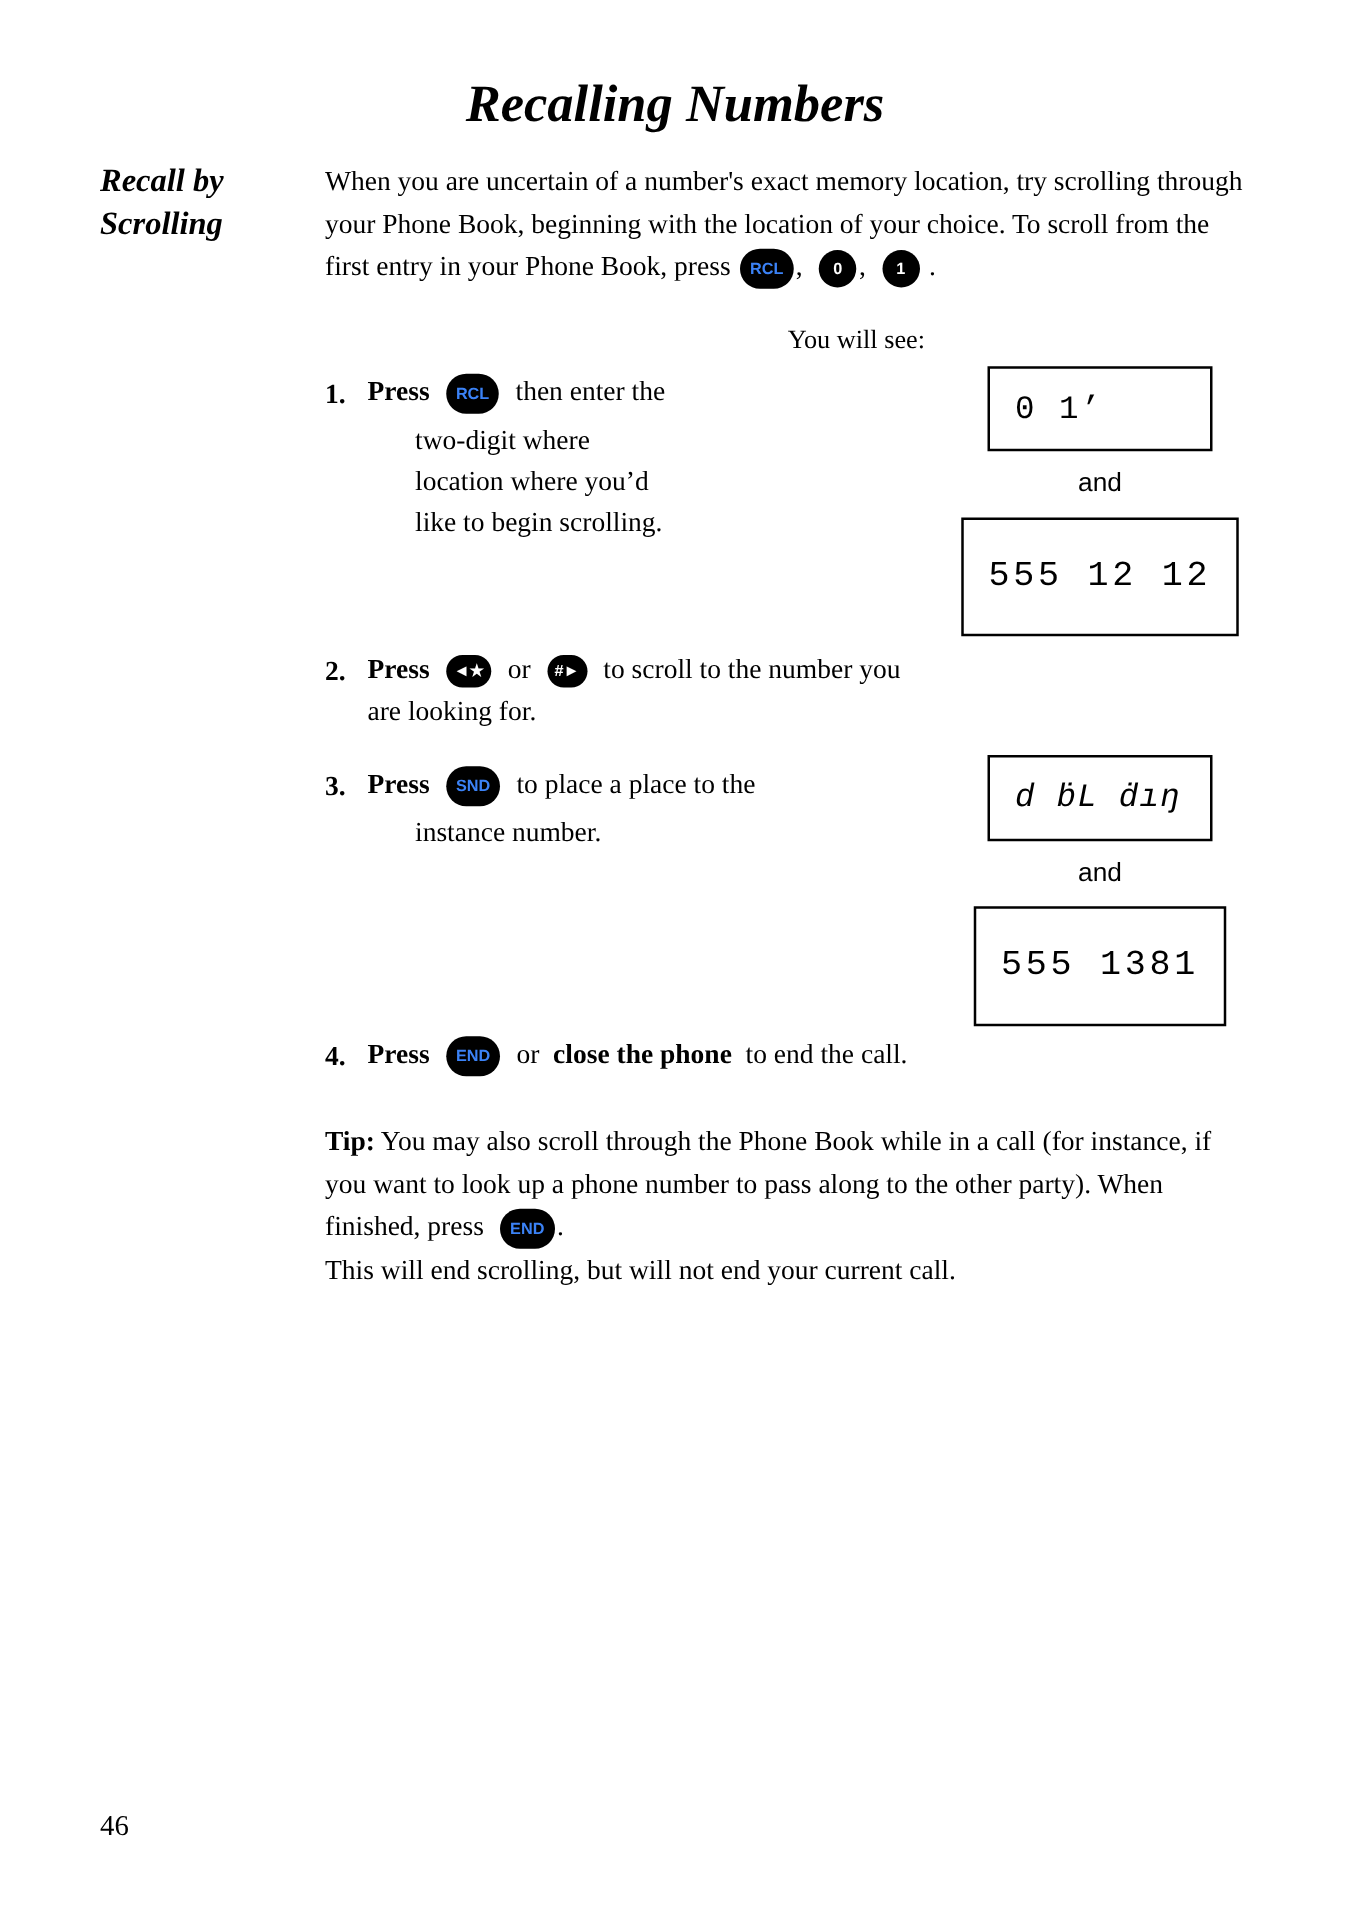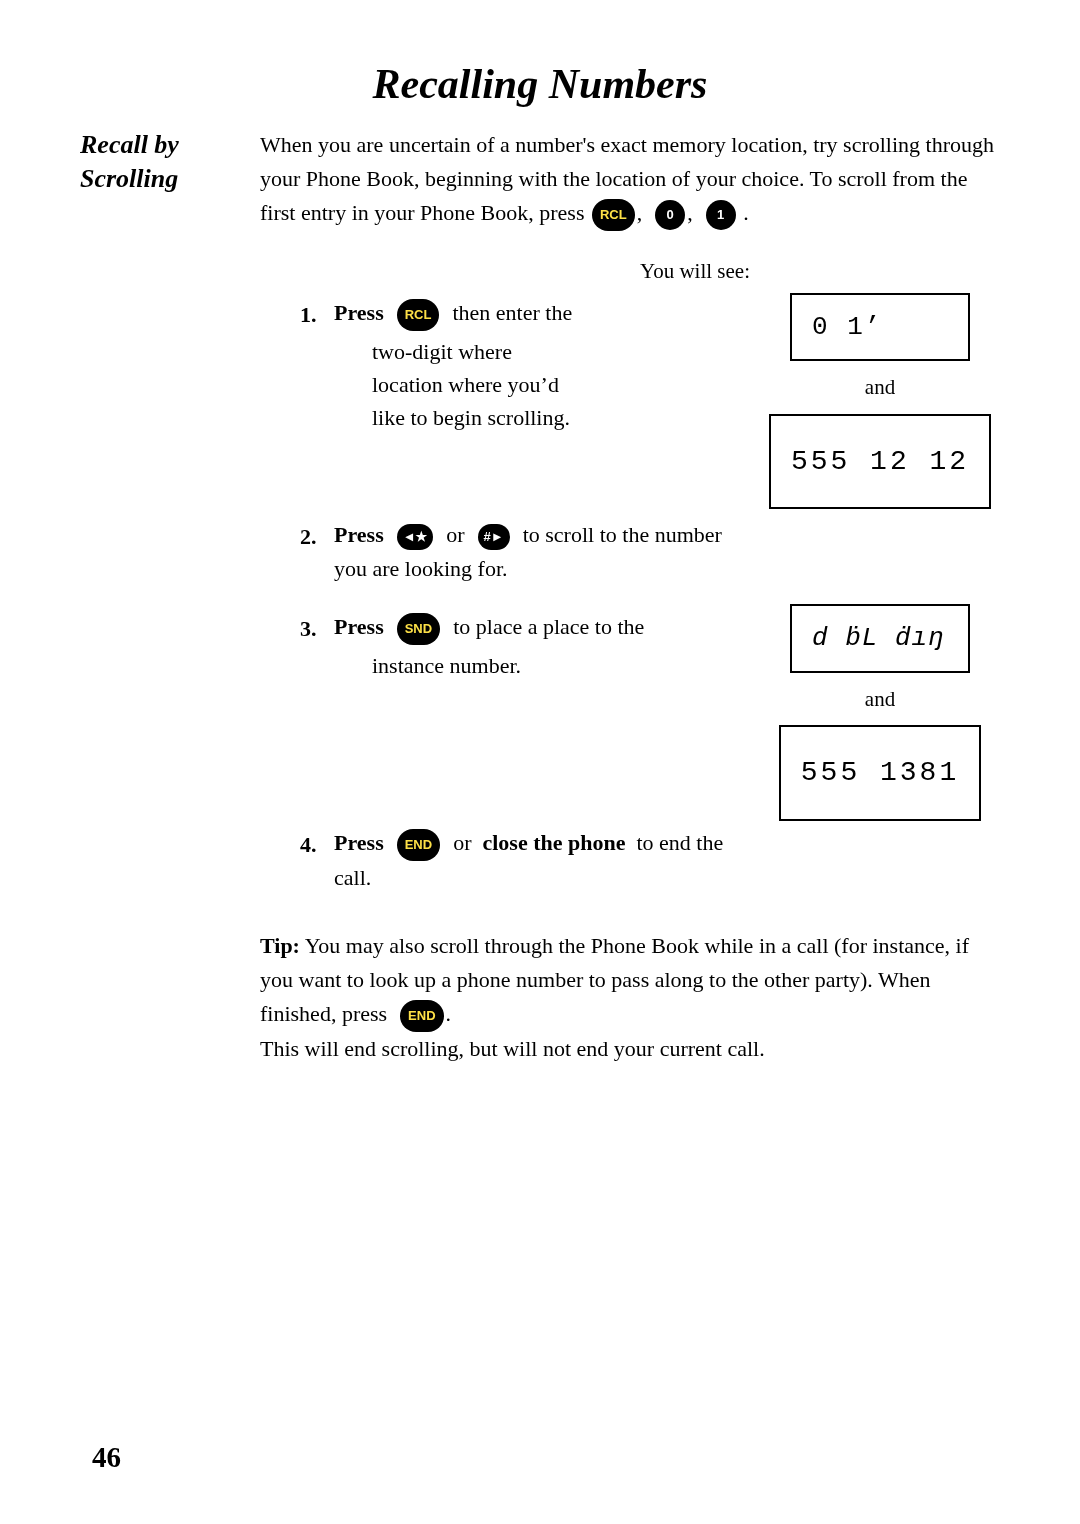--- a/index.html
+++ b/index.html
@@ -57,21 +57,21 @@
       margin-bottom: 24px;
       font-size: 22px;
       line-height: 1.55;
     }
 
     .btn-pill {
       display: inline-flex;
       align-items: center;
       justify-content: center;
       background: #000;
-      color: #fde047;
+      color: #3b82f6;
       border-radius: 50px;
       font-size: 13px;
       font-weight: bold;
       font-family: Arial, sans-serif;
       padding: 2px 8px;
       min-width: 34px;
       height: 32px;
       vertical-align: middle;
       margin: 0 2px;
       letter-spacing: 0;
@@ -128,21 +128,21 @@
       min-width: 200px;
       text-align: center;
       background: #fff;
       letter-spacing: 3px;
     }
 
     .and-text {
       text-align: right;
       font-size: 21px;
       margin: 10px 0;
-      font-family: Liberation Serif, serif;
+      font-family: Liberation Sans, sans-serif;
     }
 
     .step-bold {
       font-weight: bold;
     }
 
     .step-indent {
       padding-left: 38px;
       margin-top: 4px;
       line-height: 1.5;
@@ -154,24 +154,23 @@
       margin-top: 10px;
     }
 
     .tip-bold {
       font-weight: bold;
     }
 
     .page-number {
       position: absolute;
       bottom: 50px;
-      left: 92px;
-      font-size: 29px;
+      left: 80px;
+      font-size: 23px;
       font-family: Georgia, serif;
-      font-weight: bold;
     }
 
     .step-row {
       display: flex;
       align-items: flex-start;
       margin-bottom: 24px;
     }
 
     .step-num-label {
       font-weight: bold;
@@ -182,21 +181,21 @@
     }
 
     .step-content {
       flex: 1;
       font-size: 22px;
       line-height: 1.55;
     }
 
     .step-row-area {
       display: flex;
-      margin-left: 40px;
+      gap: 10px;
     }
 
     .steps-column {
       flex: 1;
     }
 
     .displays-column {
       width: 240px;
       display: flex;
       flex-direction: column;

